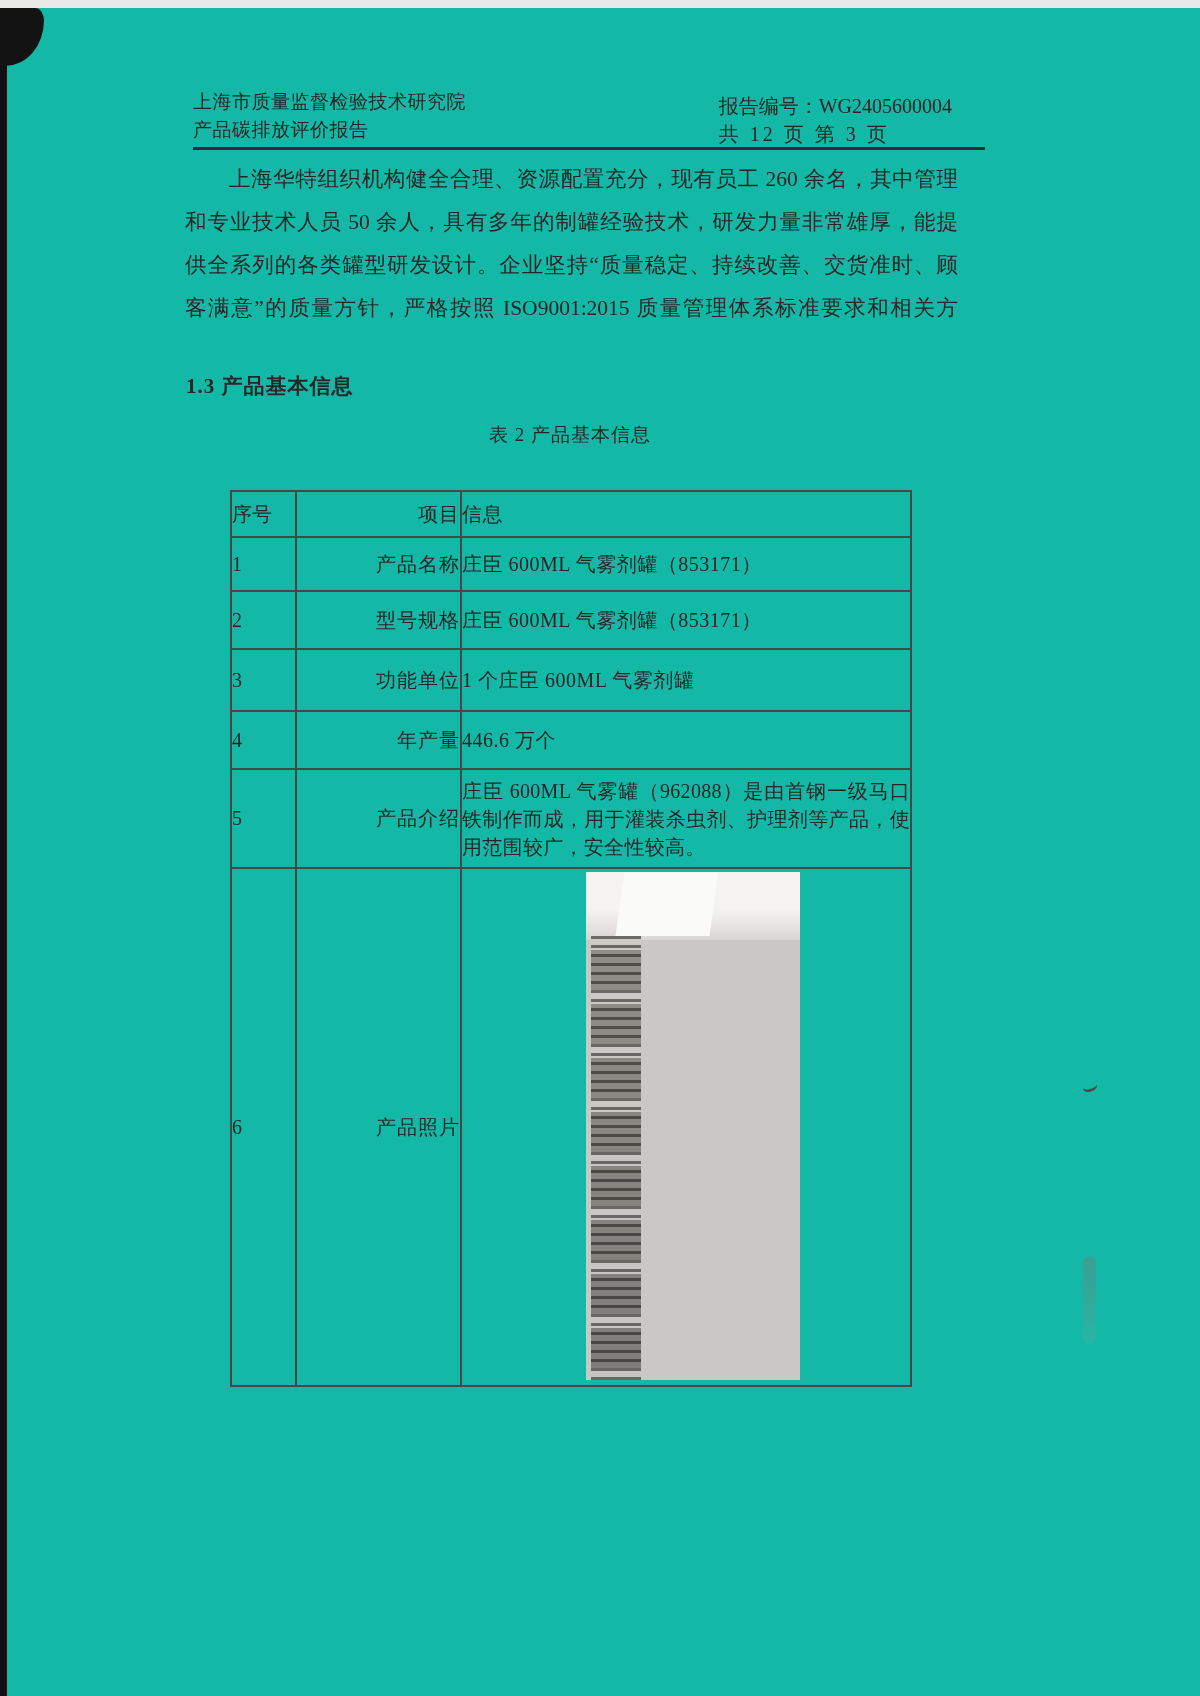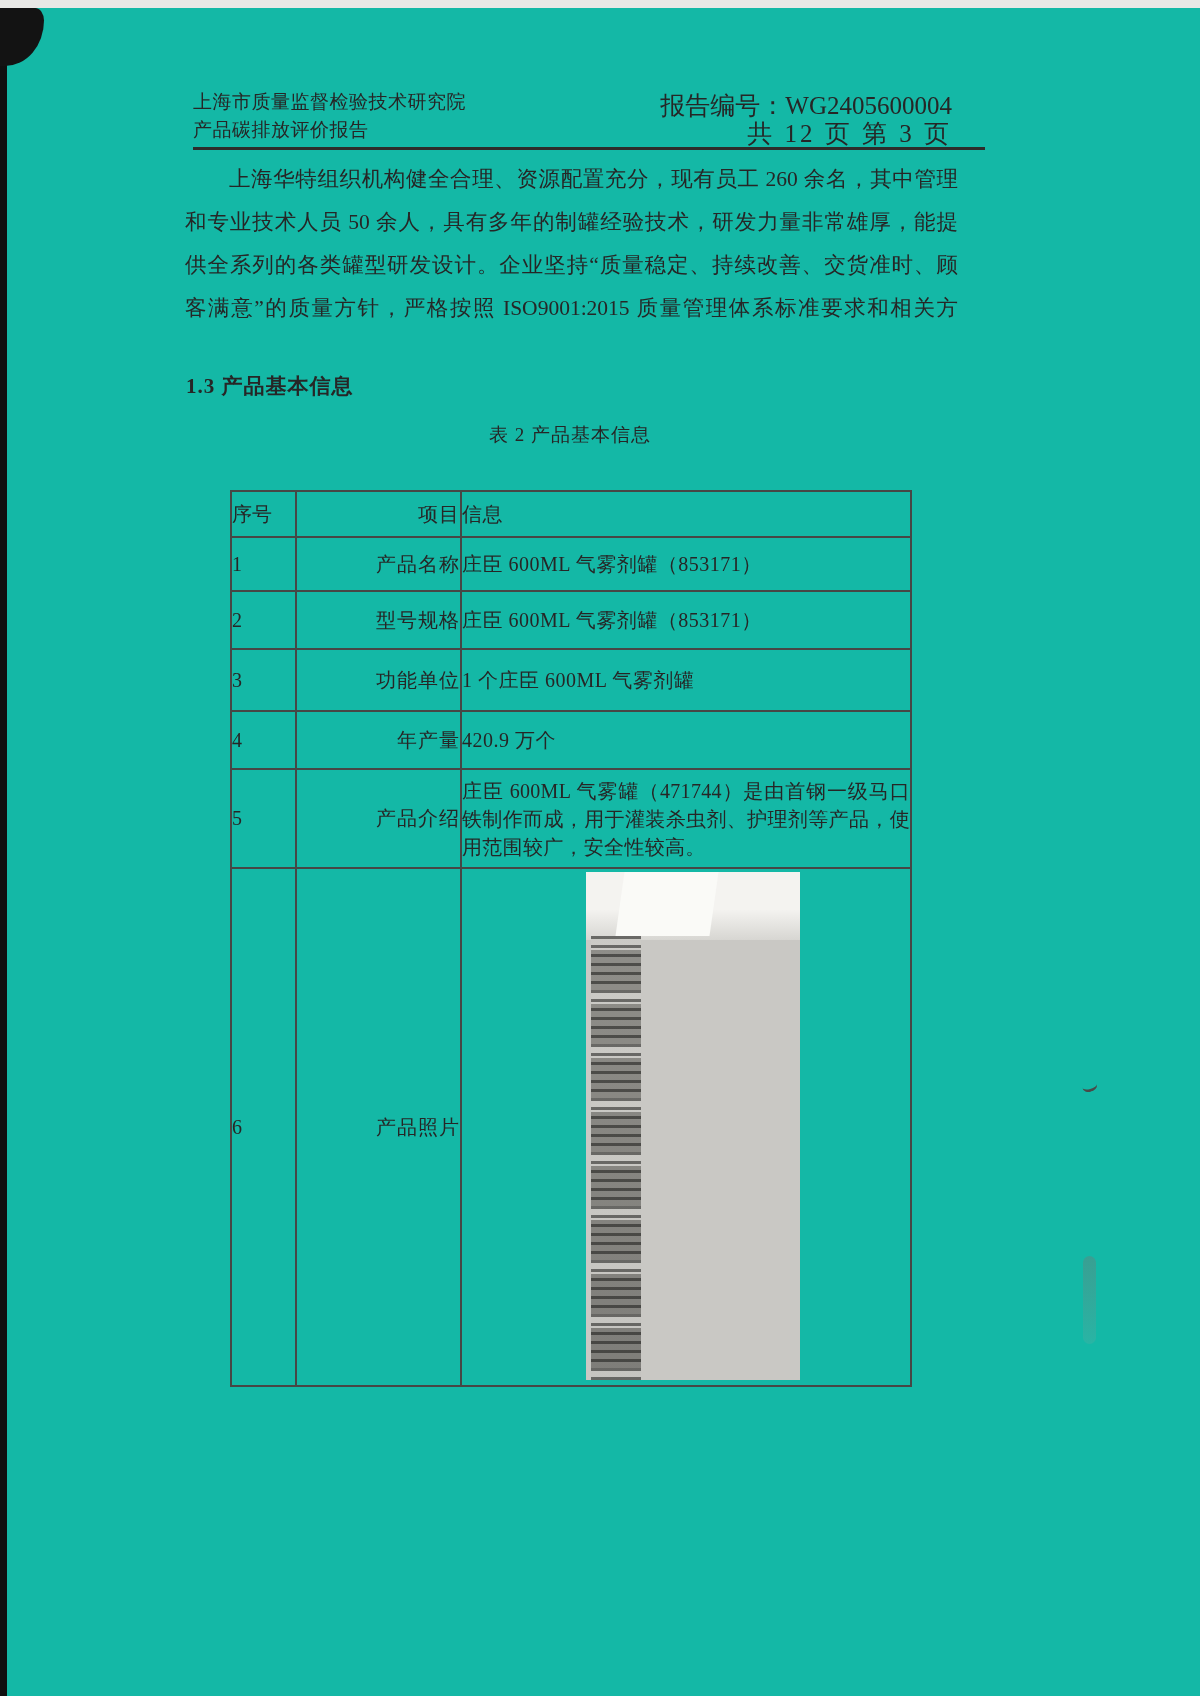--- a/index.html
+++ b/index.html
@@ -12,21 +12,21 @@
                border-radius:0 14px 62px 0 / 0 20px 72px 0;}
   .margin-mark-1{position:absolute;left:1082px;top:1072px;width:15px;height:9px;
                  border-bottom:3px solid #4a4a48;border-radius:50%;transform:rotate(-14deg);}
   .margin-mark-2{position:absolute;left:1087px;top:1176px;width:9px;height:60px;
                  border-right:3px solid #59595七;border-right-color:#595957;border-radius:0 0 12px 0;}
   .margin-mark-3{position:absolute;left:1083px;top:1248px;width:13px;height:88px;border-radius:7px;
                  background:linear-gradient(180deg,rgba(118,118,114,.38),rgba(160,160,156,.15));}
 
   
   .header-left{position:absolute;left:193px;top:80px;font-size:19px;line-height:28px;letter-spacing:.5px;}
-  .header-right{position:absolute;right:248px;top:84px;text-align:right;font-size:25px;line-height:28px;}
+  .header-right{position:absolute;right:248px;top:84px;font-size:20px;line-height:28px;}
   .page-counter{letter-spacing:3px;}
   .header-rule{position:absolute;left:193px;top:139px;width:792px;height:3px;background:#2d2d2b;}
 
   
   .paragraph{position:absolute;left:185px;top:150px;width:773px;font-size:21.5px;}
   .pline{height:43px;line-height:43px;white-space:normal;text-align:justify;text-align-last:justify;}
   .pline.indent{padding-left:44px;}
   .pline.last{text-align-last:left;}
 
   .section-heading{position:absolute;left:186px;top:364px;font-size:21px;font-weight:bold;letter-spacing:1px;}
@@ -125,26 +125,26 @@
       <td class="cell-info">庄臣 600ML 气雾剂罐（853171）</td>
     </tr>
     <tr style="height:62px;">
       <td class="cell-no">3</td>
       <td class="cell-item">功能单位</td>
       <td class="cell-info">1 个庄臣 600ML 气雾剂罐</td>
     </tr>
     <tr style="height:58px;">
       <td class="cell-no">4</td>
       <td class="cell-item">年产量</td>
-      <td class="cell-info">420.9 万个</td>
+      <td class="cell-info">446.6 万个</td>
     </tr>
     <tr style="height:99px;">
       <td class="cell-no">5</td>
       <td class="cell-item">产品介绍</td>
-      <td class="cell-desc">庄臣 600ML 气雾罐（471744）是由首钢一级马口铁制作而成，用于灌装杀虫剂、护理剂等产品，使用范围较广，安全性较高。</td>
+      <td class="cell-desc">庄臣 600ML 气雾罐（962088）是由首钢一级马口铁制作而成，用于灌装杀虫剂、护理剂等产品，使用范围较广，安全性较高。</td>
     </tr>
     <tr style="height:518px;">
       <td class="cell-no">6</td>
       <td class="cell-item">产品照片</td>
       <td class="photo-cell">
         <div class="photo">
           <div class="ph-top"></div>
           <div class="ph-glare"></div>
           <div class="ph-shelf-left"></div>
           <div class="ph-shelf-right"></div>

